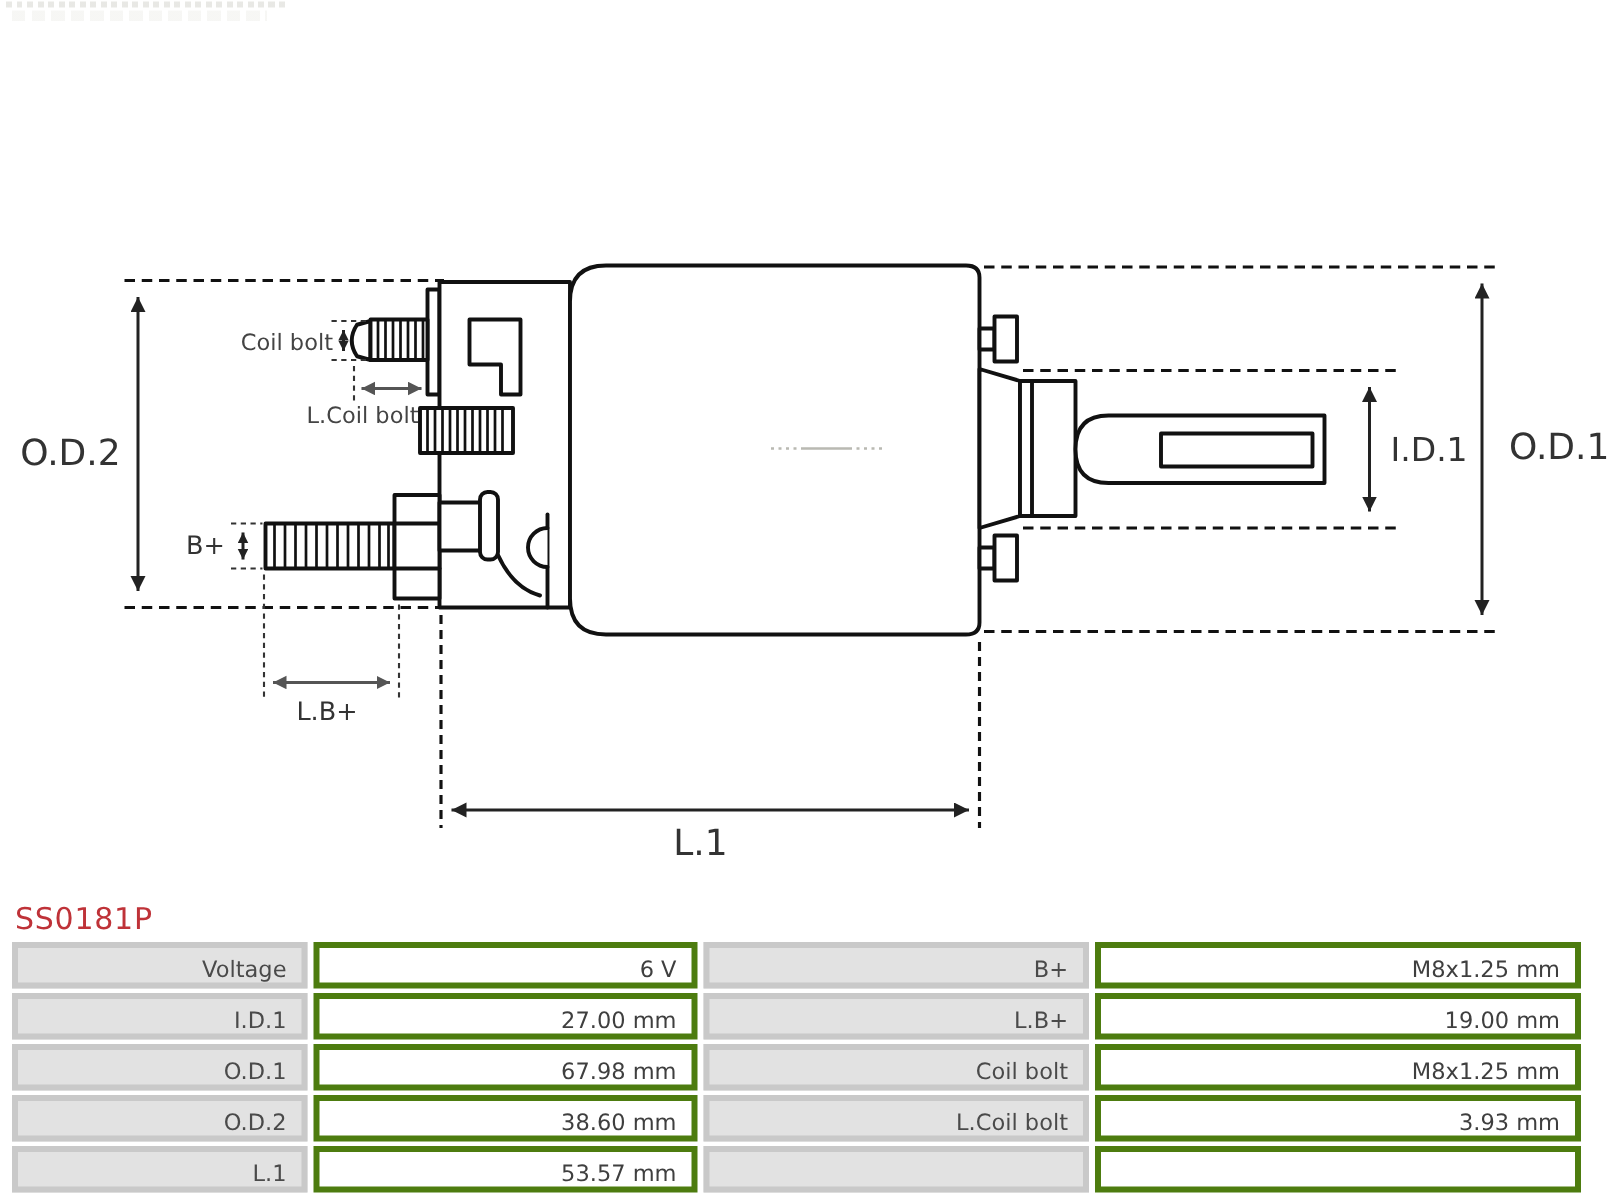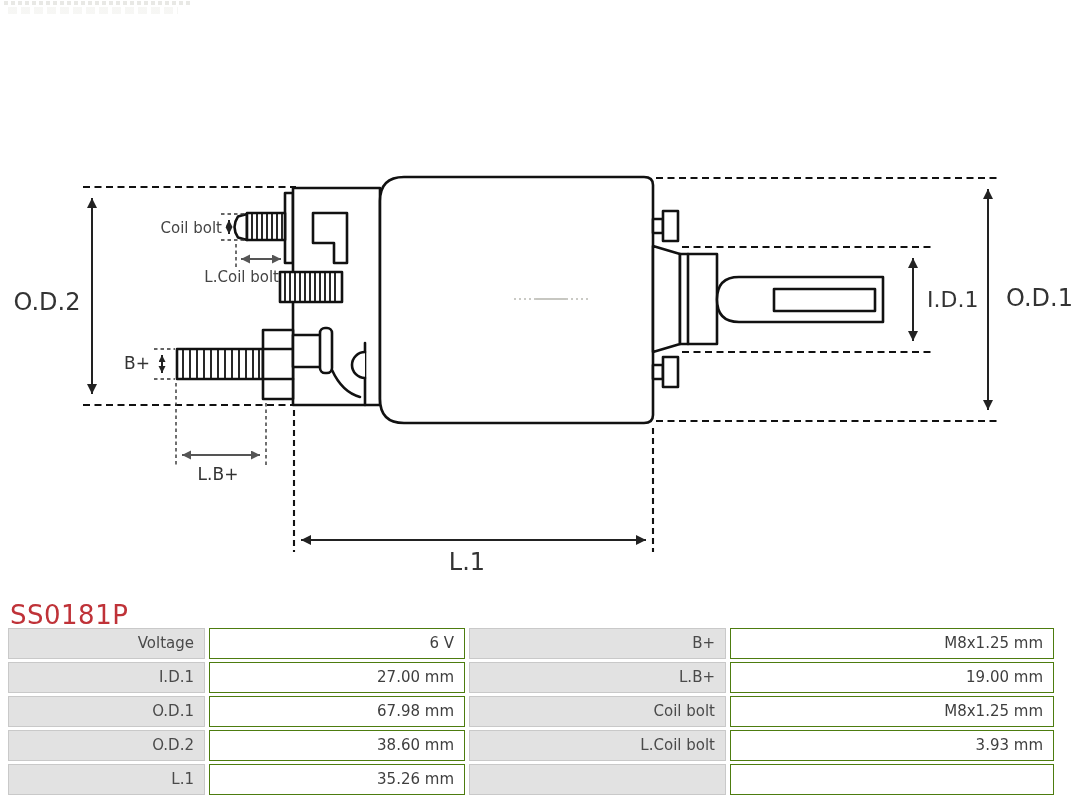--- a/index.html
+++ b/index.html
@@ -30,31 +30,31 @@
   .dimG  { stroke:#555; stroke-width:2; fill:none; }
   .cl    { stroke:#b9b9b2; stroke-width:1.6; fill:none; }
   .cl.dotted { stroke-dasharray:2 3; }
   .lab24 { font-size:24px; fill:#333; }
   .lab22 { font-size:22px; fill:#333; }
   .lab17 { font-size:17px; fill:#333; }
   .lab15 { font-size:15px; fill:#444; }
 
   .part-title {
     position:absolute; left:10px; top:600px;
-    font-size:26px; letter-spacing:.5px; color:#bf3238;
+    font-size:20px; letter-spacing:.5px; color:#bf3238;
   }
   .spec-table {
     position:absolute; left:8px; top:628px; width:1046px;
     display:grid; grid-template-columns:197px 256px 257px 324px;
     grid-auto-rows:31px; gap:3px 4px; background:#fff;
   }
   .spec-table .row { display:contents; }
   .cell {
     height:31px; line-height:29px; font-size:15px;
-    text-align:right; padding-right:10px; border:1px solid #4d7c0f;
+    text-align:right; padding-right:10px; border:4px solid #4d7c0f;
     overflow:hidden; white-space:nowrap;
   }
   .cell.label { background:#e2e2e2; border-color:#c9c9c9; color:#4a4a4a; }
   .cell.value { background:#fff; color:#3f3f3f; }
 </style>
 </head>
 <body>
 
 <div class="watermark"></div>
 <div class="watermark2"></div>
@@ -188,14 +188,14 @@
 </svg>
 </div>
 
 <div class="part-title">SS0181P</div>
 
 <div class="spec-table">
     <div class="row"><div class="cell label">Voltage</div><div class="cell value">6 V</div><div class="cell label">B+</div><div class="cell value">M8x1.25 mm</div></div>
     <div class="row"><div class="cell label">I.D.1</div><div class="cell value">27.00 mm</div><div class="cell label">L.B+</div><div class="cell value">19.00 mm</div></div>
     <div class="row"><div class="cell label">O.D.1</div><div class="cell value">67.98 mm</div><div class="cell label">Coil bolt</div><div class="cell value">M8x1.25 mm</div></div>
     <div class="row"><div class="cell label">O.D.2</div><div class="cell value">38.60 mm</div><div class="cell label">L.Coil bolt</div><div class="cell value">3.93 mm</div></div>
-    <div class="row"><div class="cell label">L.1</div><div class="cell value">35.26 mm</div><div class="cell label"></div><div class="cell value"></div></div>
+    <div class="row"><div class="cell label">L.1</div><div class="cell value">53.57 mm</div><div class="cell label"></div><div class="cell value"></div></div>
   </div>
 
 </body></html>

